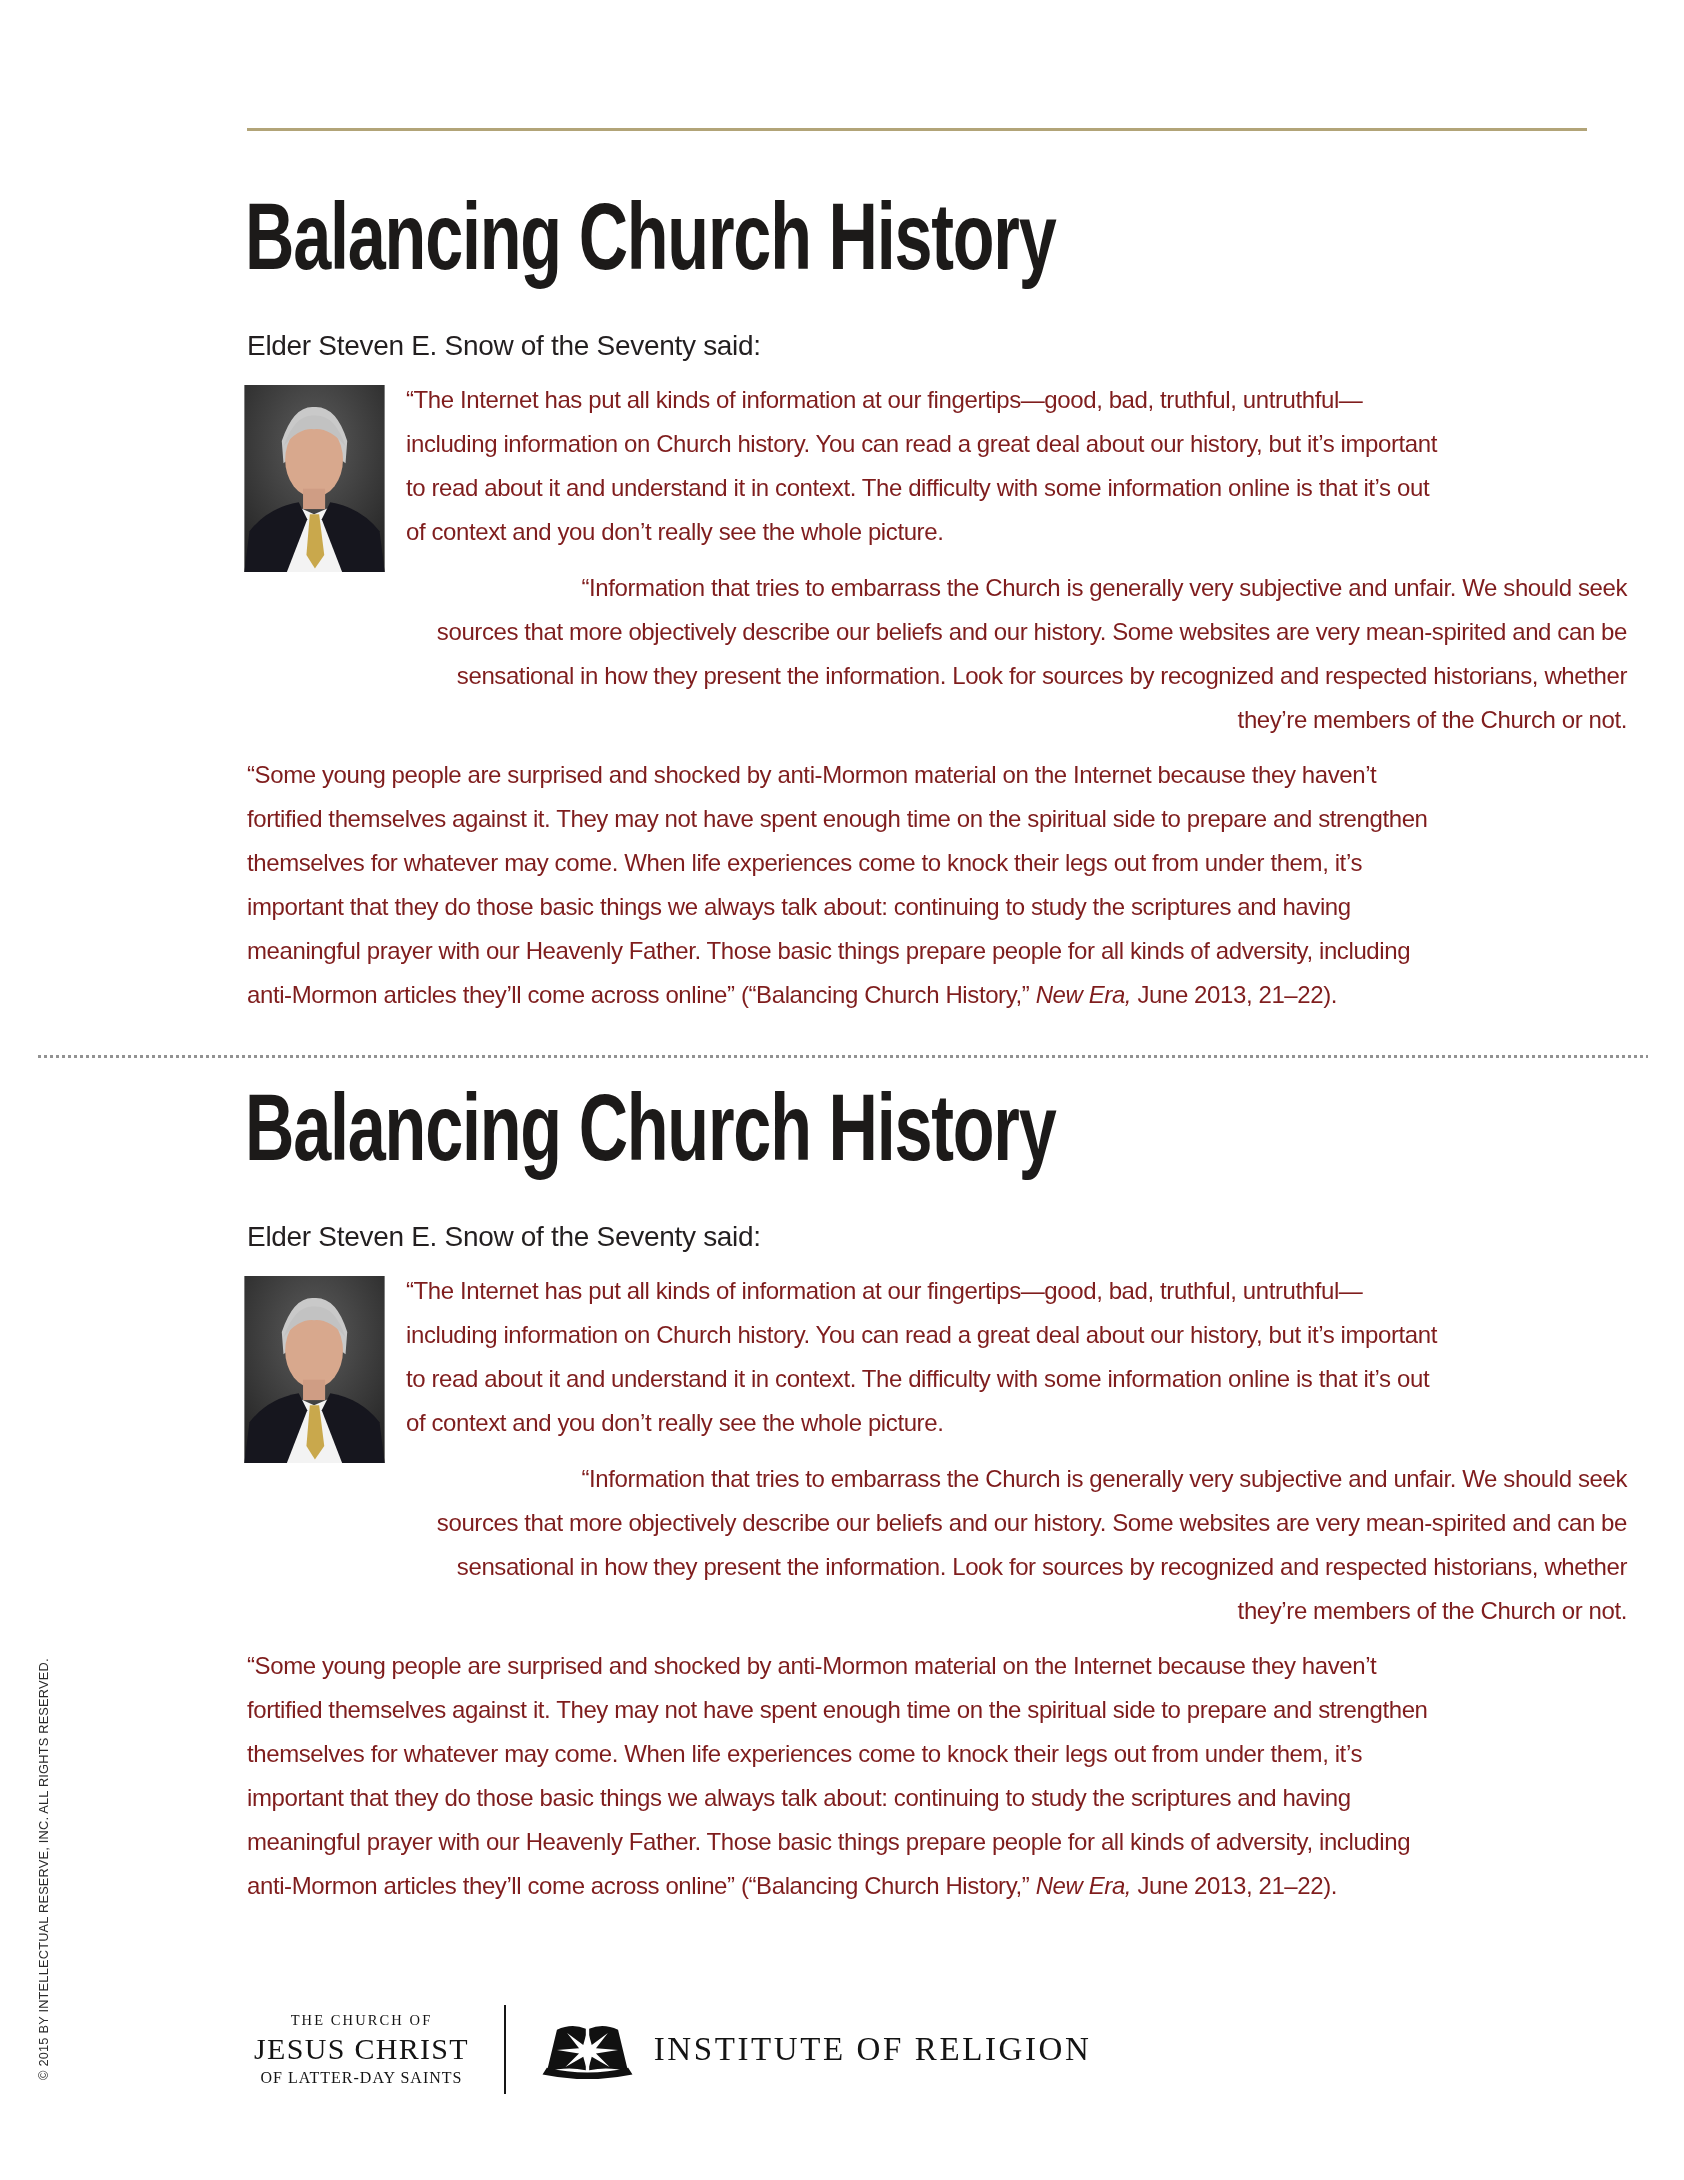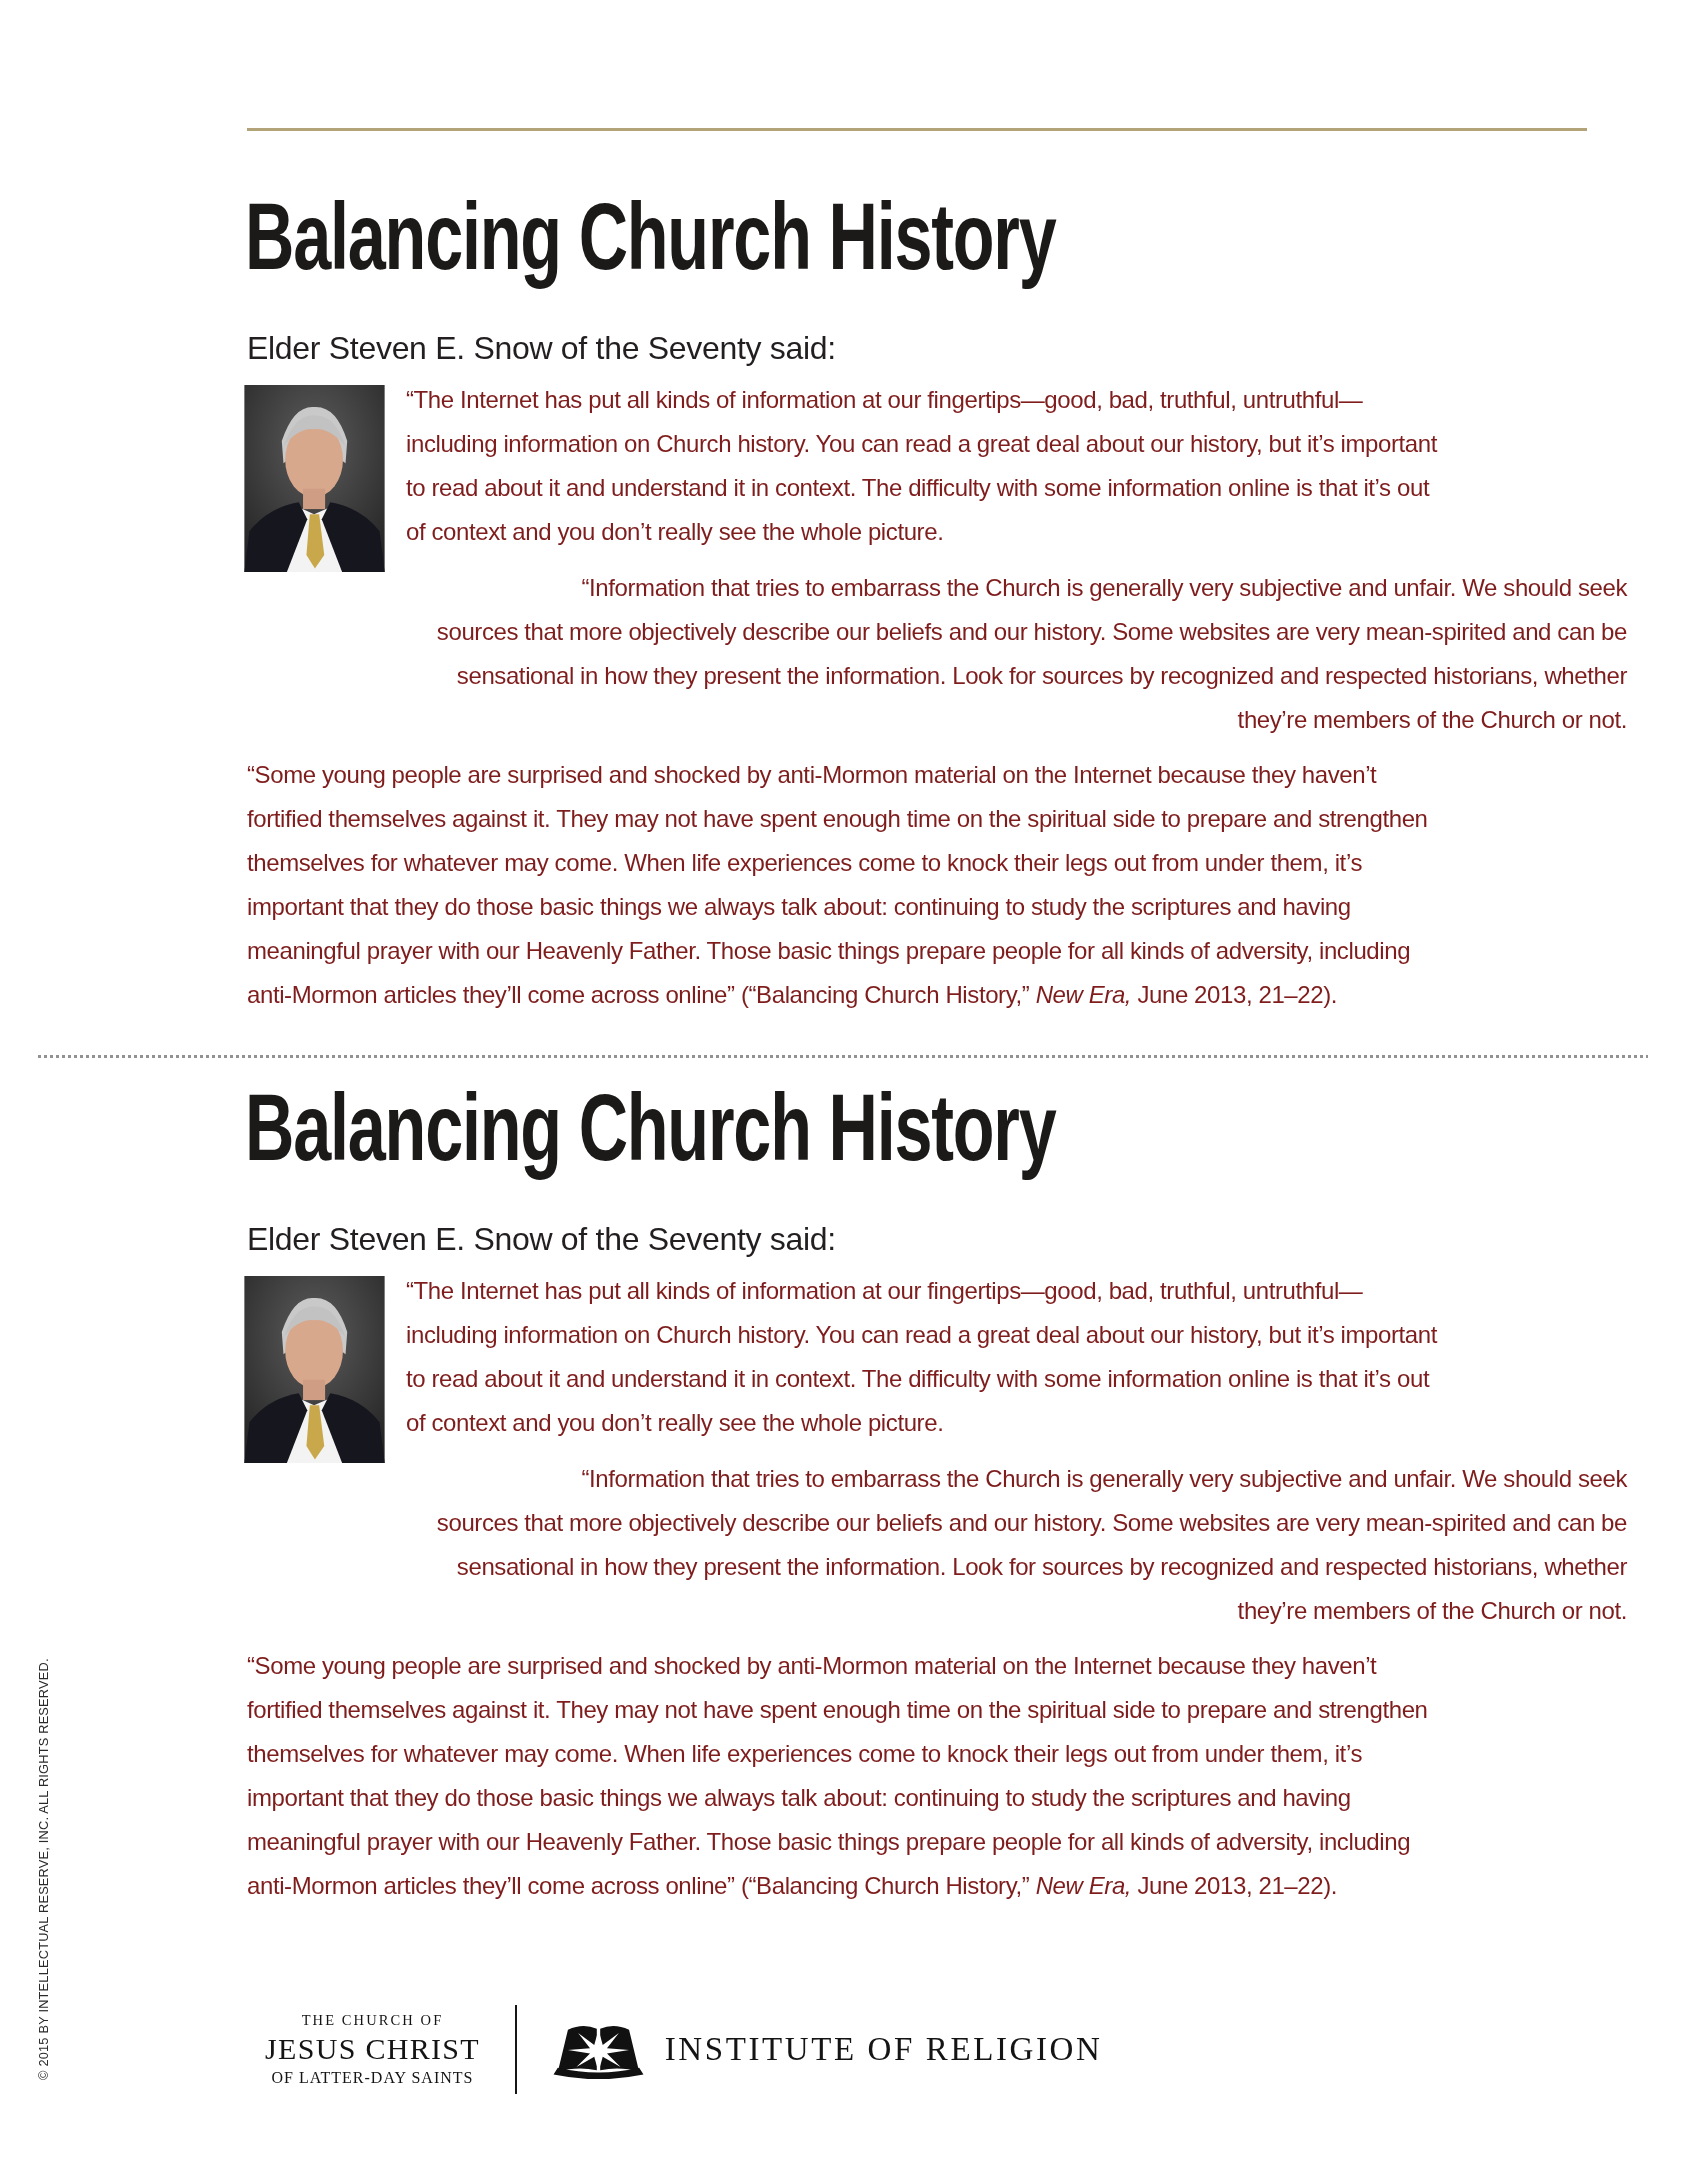--- a/index.html
+++ b/index.html
@@ -11,37 +11,37 @@
     position:absolute;left:247px;top:89px;width:1340px;text-align:right;
     font-size:24px;font-weight:bold;letter-spacing:2.1px;color:#a5966a;white-space:nowrap;
   }
   .header-rule{position:absolute;left:247px;top:128px;width:1340px;height:2.6px;background:#b2a478;}
   .title{
     position:absolute;left:245px;font-size:95px;font-weight:bold;line-height:1;
     letter-spacing:-1.7px;color:#1c1a19;white-space:nowrap;
     transform:scaleX(0.72);transform-origin:0 0;
   }
   .t1{top:189px;} .t2{top:1080px;}
-  .attribution{position:absolute;left:247px;font-size:32px;letter-spacing:-0.3px;}
+  .attribution{position:absolute;left:247px;font-size:28px;letter-spacing:-0.3px;}
   .a1{top:330px;} .a2{top:1221px;}
   .photo{position:absolute;left:244px;width:141px;height:187px;}
   .ph1{top:385px;} .ph2{top:1276px;}
   .para{position:absolute;white-space:pre-line;font-size:24px;line-height:44px;letter-spacing:-0.4px;color:#7f1d1d;}
   .p1{left:406px;width:1210px;}
   .p1.h1{top:378px;} .p1.h2{top:1269px;}
   .p2{left:239px;width:1388px;text-indent:159px;text-align:right;}
   .p2.h1{top:566px;} .p2.h2{top:1457px;}
   .p3{left:247px;width:1388px;}
   .p3.h1{top:753px;} .p3.h2{top:1644px;}
   .p3 i{font-style:italic;}
   .dotted{
     position:absolute;left:38px;top:1055px;width:1610px;height:2.6px;
     background:repeating-linear-gradient(to right,#929292 0 2.6px,transparent 2.6px 6px);
   }
-  .footer{position:absolute;left:261px;top:2002px;height:95px;display:flex;align-items:center;color:#141414;}
+  .footer{position:absolute;left:250px;top:2002px;height:95px;display:flex;align-items:center;color:#141414;}
   .church{width:223px;text-align:center;font-family:"Liberation Serif",serif;line-height:1;}
   .church .l1{font-size:14.5px;letter-spacing:2.1px;margin-bottom:6px;}
   .church .l2{font-size:30px;letter-spacing:1.3px;margin-bottom:6px;}
   .church .l3{font-size:16px;letter-spacing:1px;}
   .fdiv{width:1.7px;height:89px;background:#161616;margin-left:31px;margin-right:34px;}
   .book{width:95px;height:58px;margin-right:19px;}
   .inst{font-family:"Liberation Serif",serif;font-size:33px;letter-spacing:2.6px;white-space:nowrap;}
   .copyright{
     position:absolute;left:36px;top:2080px;transform:rotate(-90deg);transform-origin:0 0;
     font-size:12.8px;letter-spacing:0.2px;color:#2a2a2a;white-space:nowrap;

